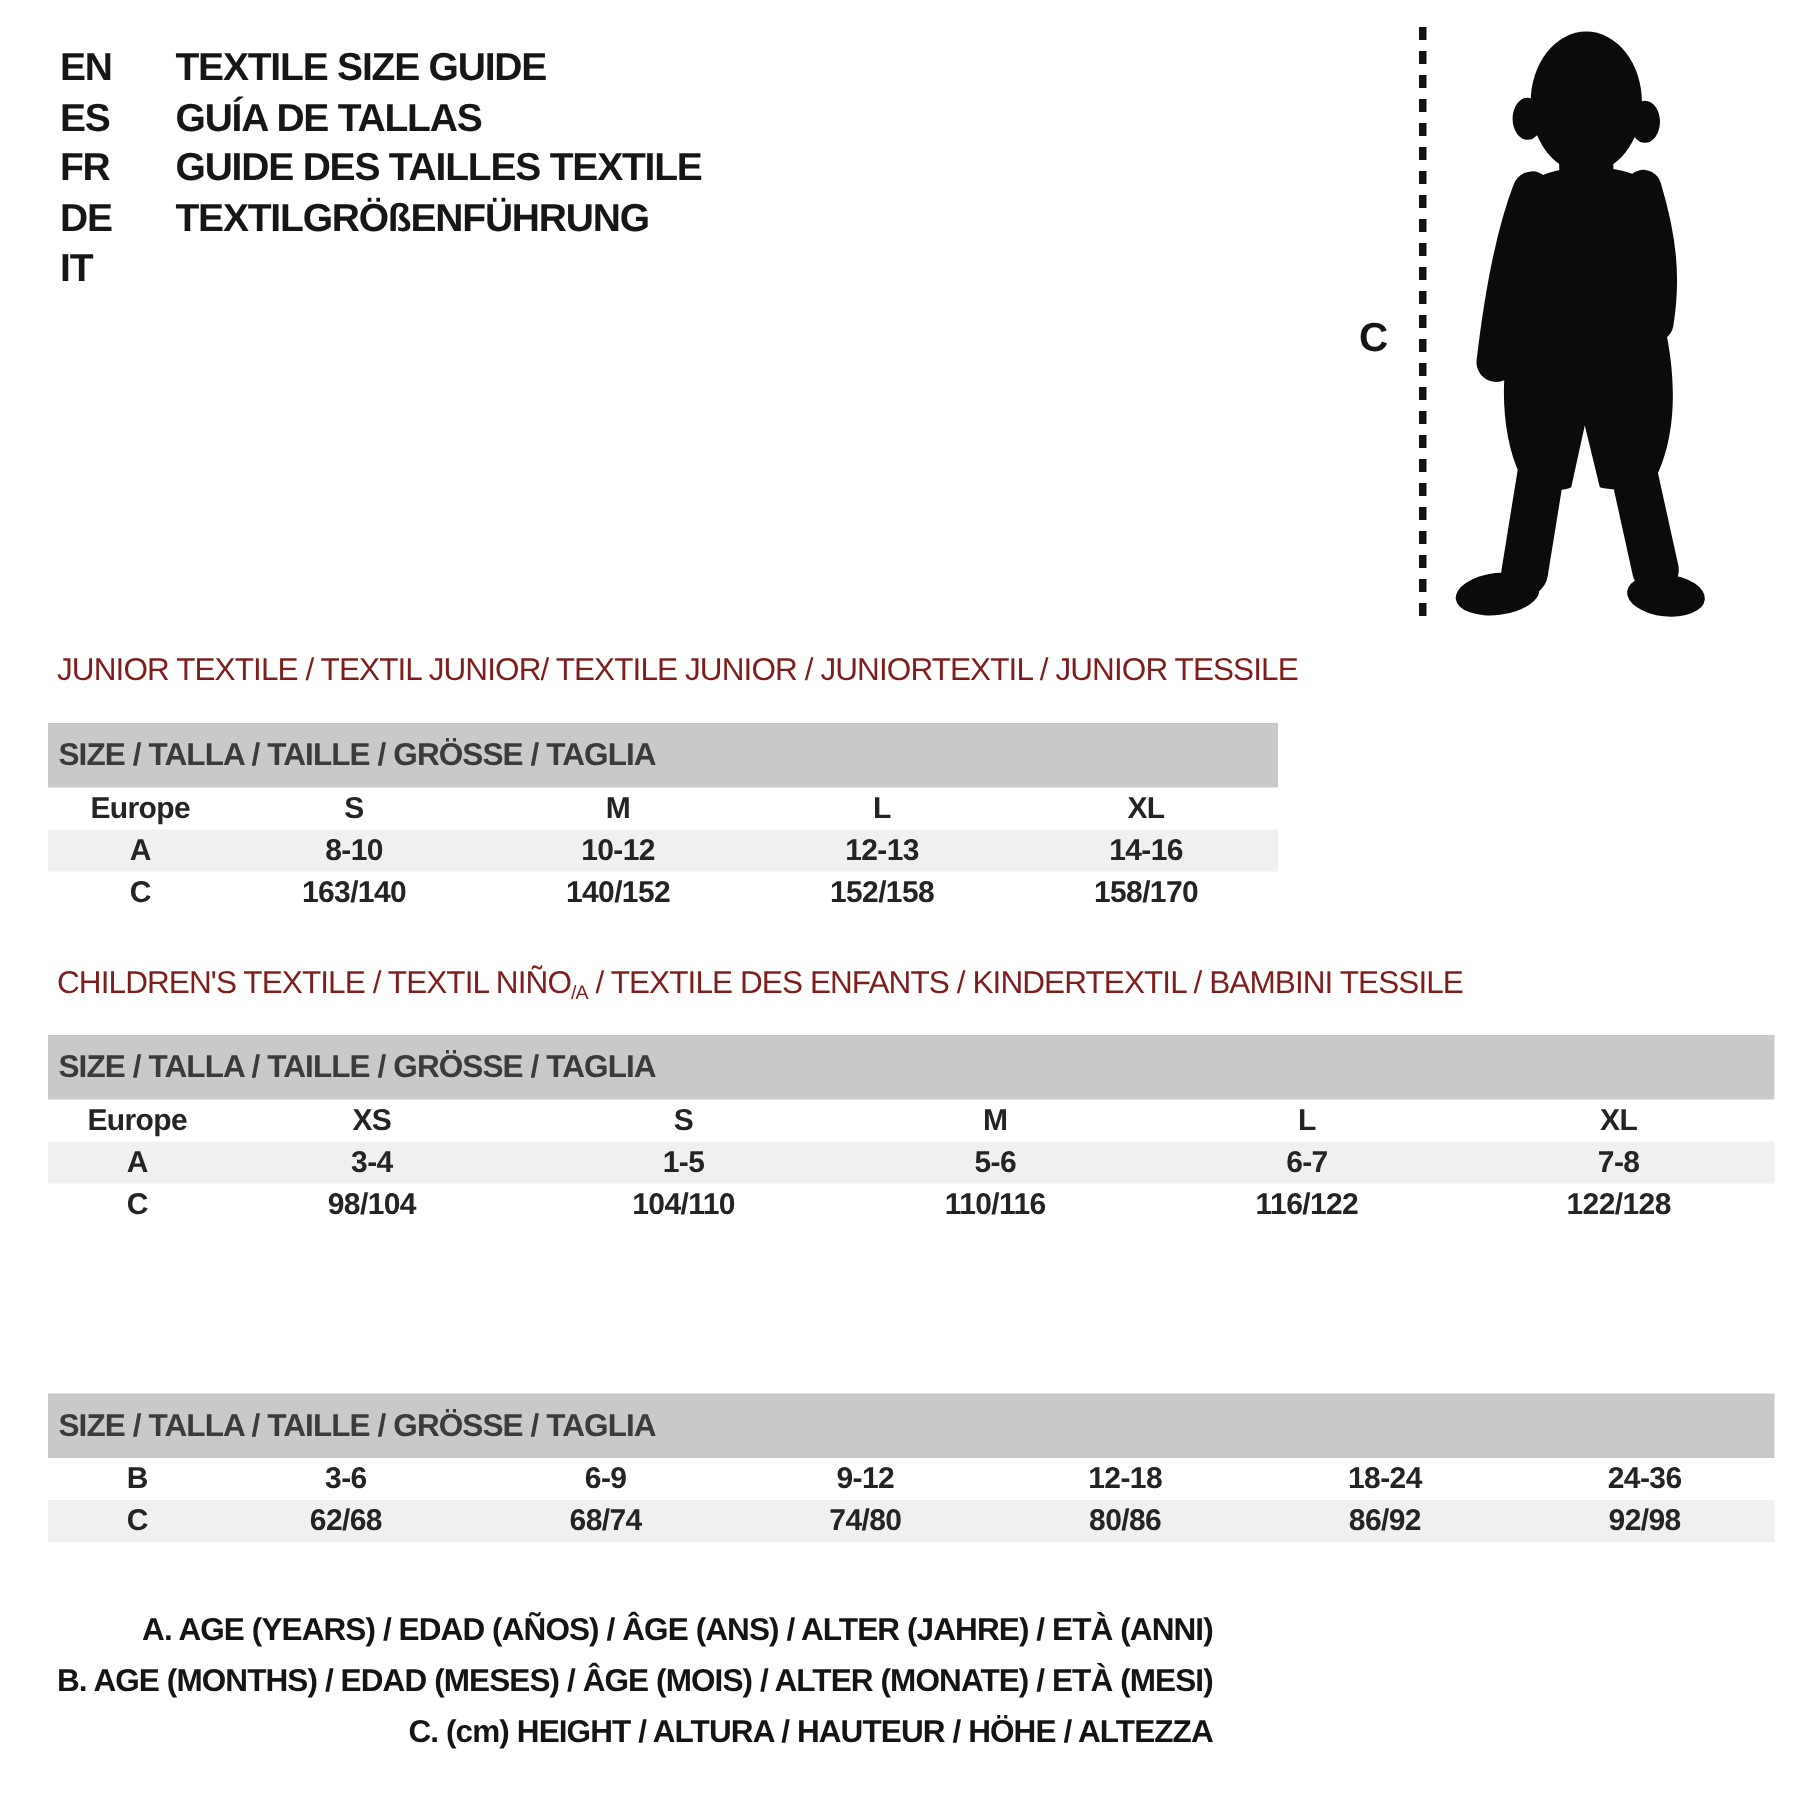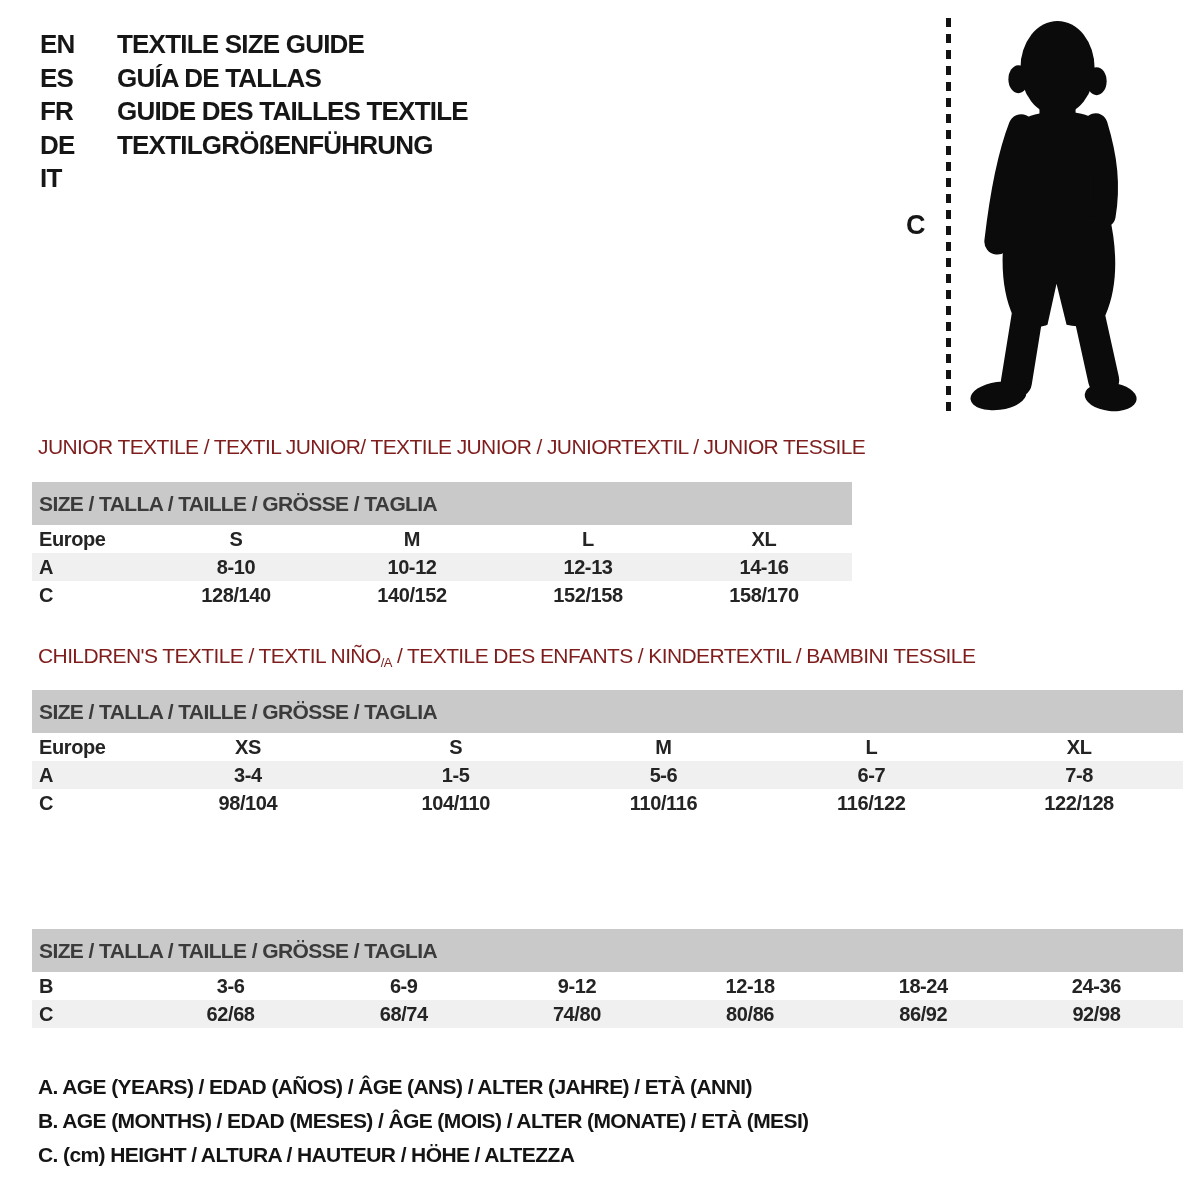--- a/index.html
+++ b/index.html
@@ -34,27 +34,27 @@
   
   .size-table { position:absolute; }
   .size-bar {
     height:43px; background:#c9c9c9; display:flex; align-items:center;
     padding-left:7px; font-size:21px; font-weight:bold; letter-spacing:-0.6px; color:#3b3b3b;
   }
   .t-row { display:grid; height:28px; align-items:center; font-size:20px; font-weight:bold; letter-spacing:-0.4px; color:#242424; }
   .junior .t-row { grid-template-columns:116px repeat(4,1fr); }
   .kids   .t-row { grid-template-columns:112px repeat(5,1fr); }
   .babies .t-row { grid-template-columns:112px repeat(6,1fr); }
-  .t-label { padding-left:7px; text-align:left; }
+  .t-label { padding-left:7px; text-align:center; }
   .t-cell { text-align:center; }
   .shaded { background:#f0f0f0; }
 
   
   .notes { position:absolute; left:38px; top:1070px; }
-  .note-line { font-size:21px; font-weight:bold; letter-spacing:-0.6px; line-height:34px; color:#141414; white-space:nowrap; }
+  .note-line { font-size:21px; font-weight:bold; letter-spacing:-0.6px; line-height:34px; color:#141414; white-space:nowrap;text-align:right; }
 
   #junior-title { left:38px; top:430px; }
   #junior-table { left:32px; top:482px; width:820px; }
   #kids-title   { left:38px; top:639px; }
   #kids-table   { left:32px; top:690px; width:1151px; }
   #babies-title { left:38px; top:846px; }
   #babies-table { left:32px; top:929px; width:1151px; }
 </style>
 </head>
 <body>
@@ -123,21 +123,21 @@
     </div>
     <div class="t-row shaded">
       <span class="t-label">A</span>
       <span class="t-cell">8-10</span>
       <span class="t-cell">10-12</span>
       <span class="t-cell">12-13</span>
       <span class="t-cell">14-16</span>
     </div>
     <div class="t-row">
       <span class="t-label">C</span>
-      <span class="t-cell">128/140</span>
+      <span class="t-cell">163/140</span>
       <span class="t-cell">140/152</span>
       <span class="t-cell">152/158</span>
       <span class="t-cell">158/170</span>
     </div>
   </div>
 
   <div class="section-title" id="kids-title">
     <span>CHILDREN'S TEXTILE / TEXTIL NIÑO</span><span class="sub-part">/A</span><span> / TEXTILE DES ENFANTS / KINDERTEXTIL / BAMBINI TESSILE</span>
   </div>
   <div class="size-table kids" id="kids-table">

